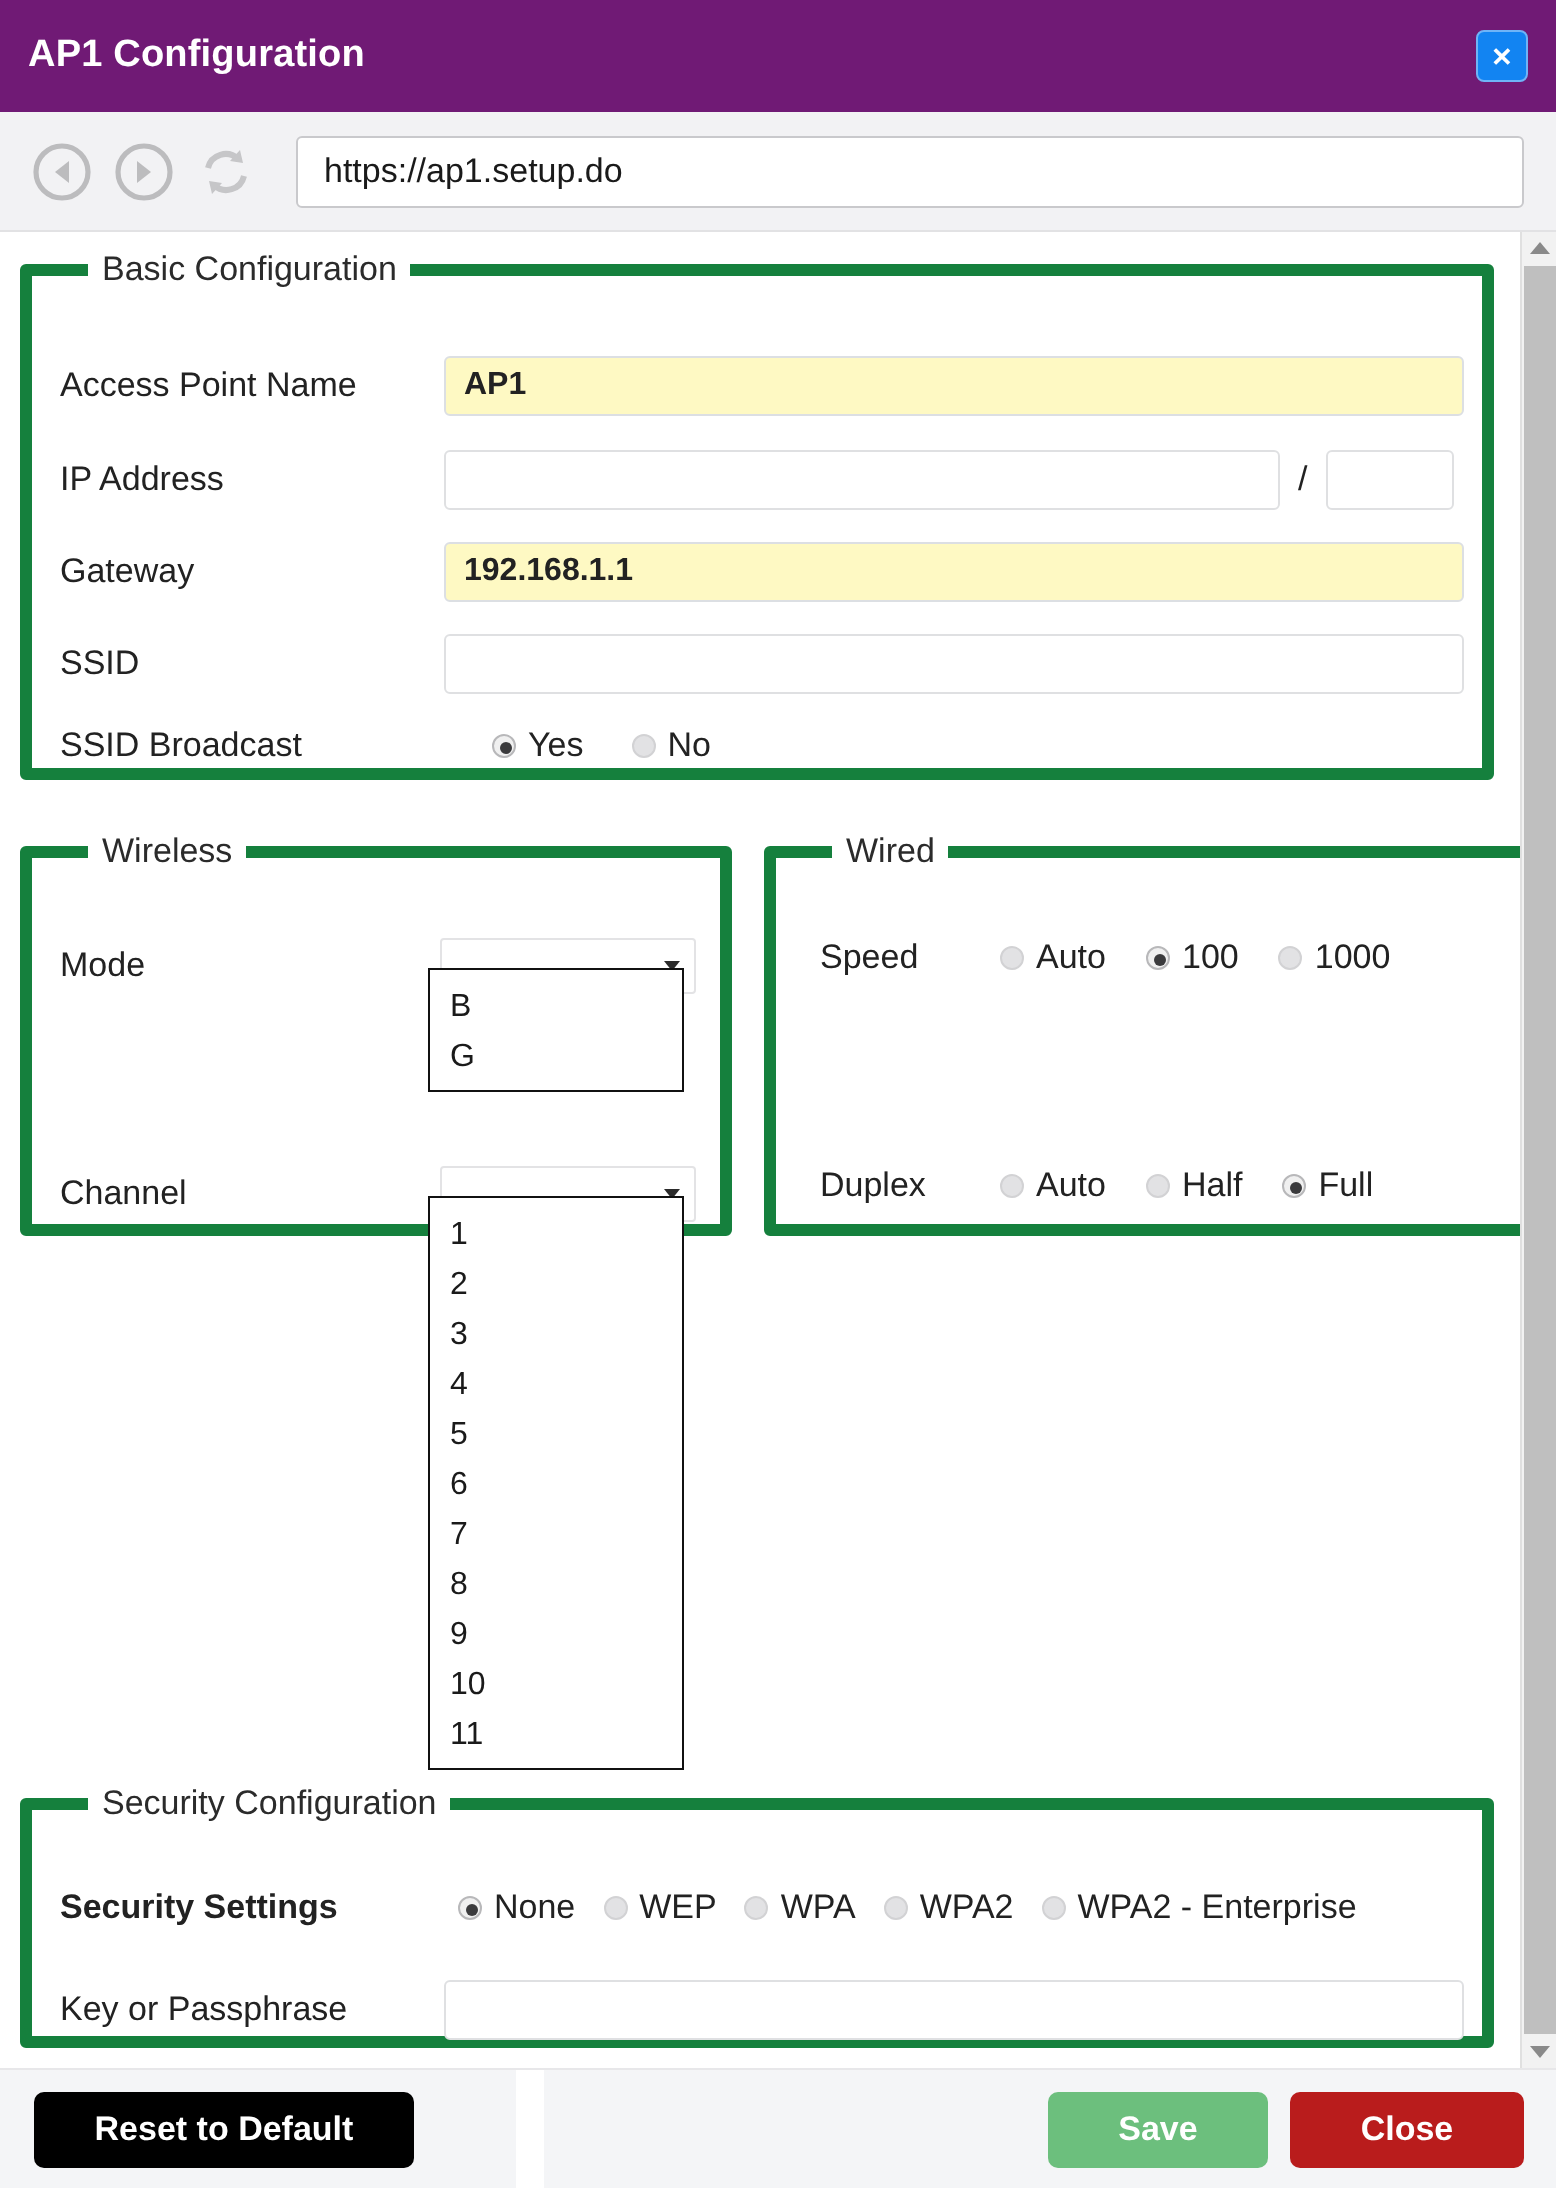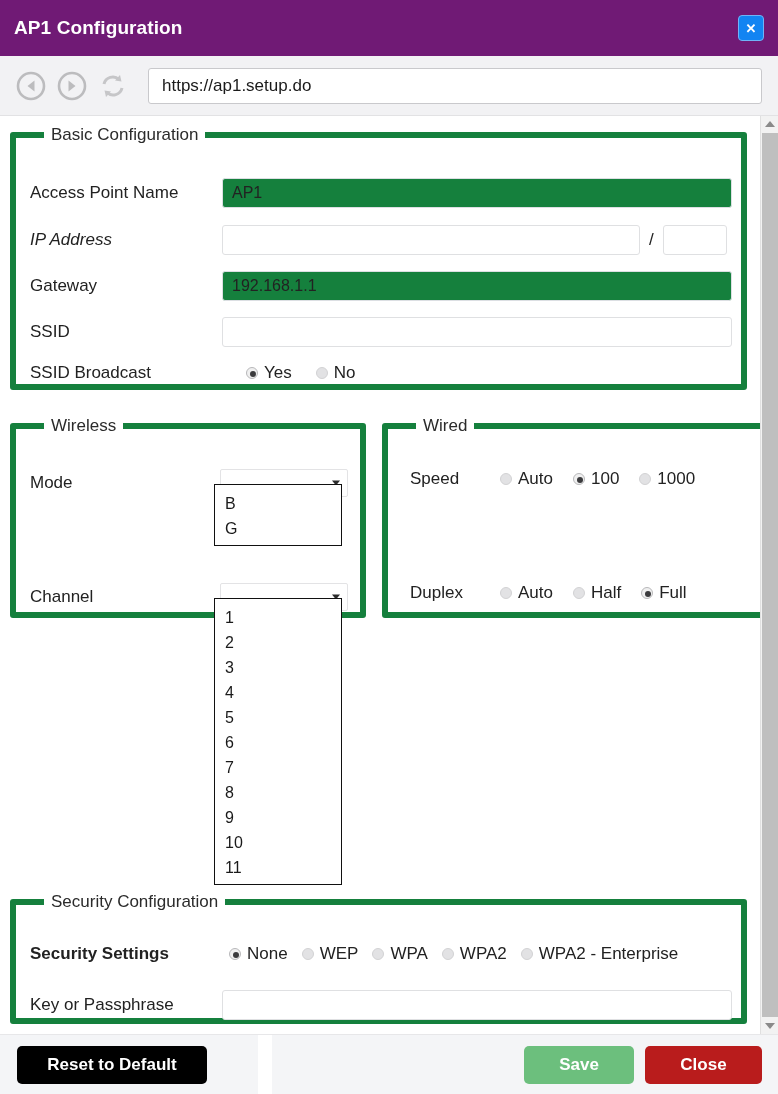--- a/index.html
+++ b/index.html
@@ -96,21 +96,21 @@
     border: 1px solid #dfe0e2;
     border-radius: 3px;
     height: 30px;
     font-size: 16px;
     font-family: "Liberation Sans", sans-serif;
     color: #222222;
     padding: 0 9px;
     background: #ffffff;
     outline: none;
   }
-  input.txt.ro { background: #15803d; border-color: #dcdfe3; }
+  input.txt.ro { background: #fef9c3; border-color: #dcdfe3; font-weight: bold; }
 
   
   .radio {
     display: inline-flex; align-items: center;
     gap: 6px; cursor: pointer;
     font-size: 17px; color: #222222;
     white-space: nowrap;
   }
   .dot {
     width: 12px; height: 12px; border-radius: 50%;
@@ -257,21 +257,21 @@
 
   <fieldset class="box" style="left:10px; top:9px; width:737px; height:265px;">
     <legend>Basic Configuration</legend>
 
     <div class="row" style="position:absolute; left:14px; top:33px; width:710px;">
       <div class="lbl" style="width:192px;">Access Point Name</div>
       <input class="txt ro" style="width: 510px;" readonly="" value="AP1">
     </div>
 
     <div class="row" style="position:absolute; left:14px; top:80px; width:710px;">
-      <div class="lbl" style="width:192px;font-style:italic;">IP Address</div>
+      <div class="lbl" style="width:192px;">IP Address</div>
       <input class="txt" style="width: 418px;" placeholder="">
       <span class="lbl" style="margin:0 9px;">/</span>
       <input class="txt" style="width: 64px;" placeholder="">
     </div>
 
     <div class="row" style="position:absolute; left:14px; top:126px; width:710px;">
       <div class="lbl" style="width:192px;">Gateway</div>
       <input class="txt ro" style="width: 510px;" readonly="" value="192.168.1.1">
     </div>
 

